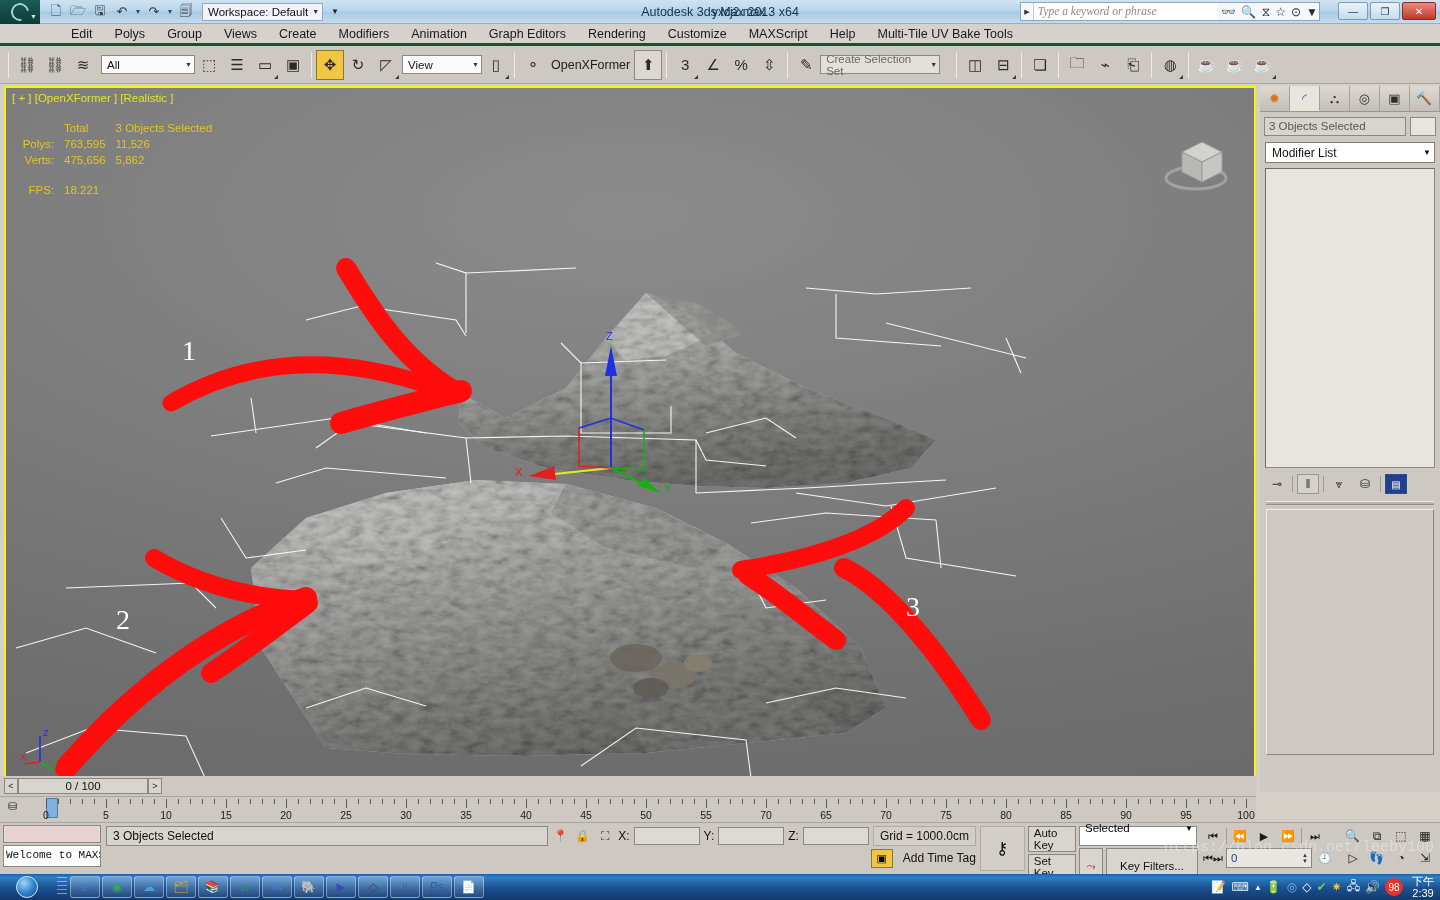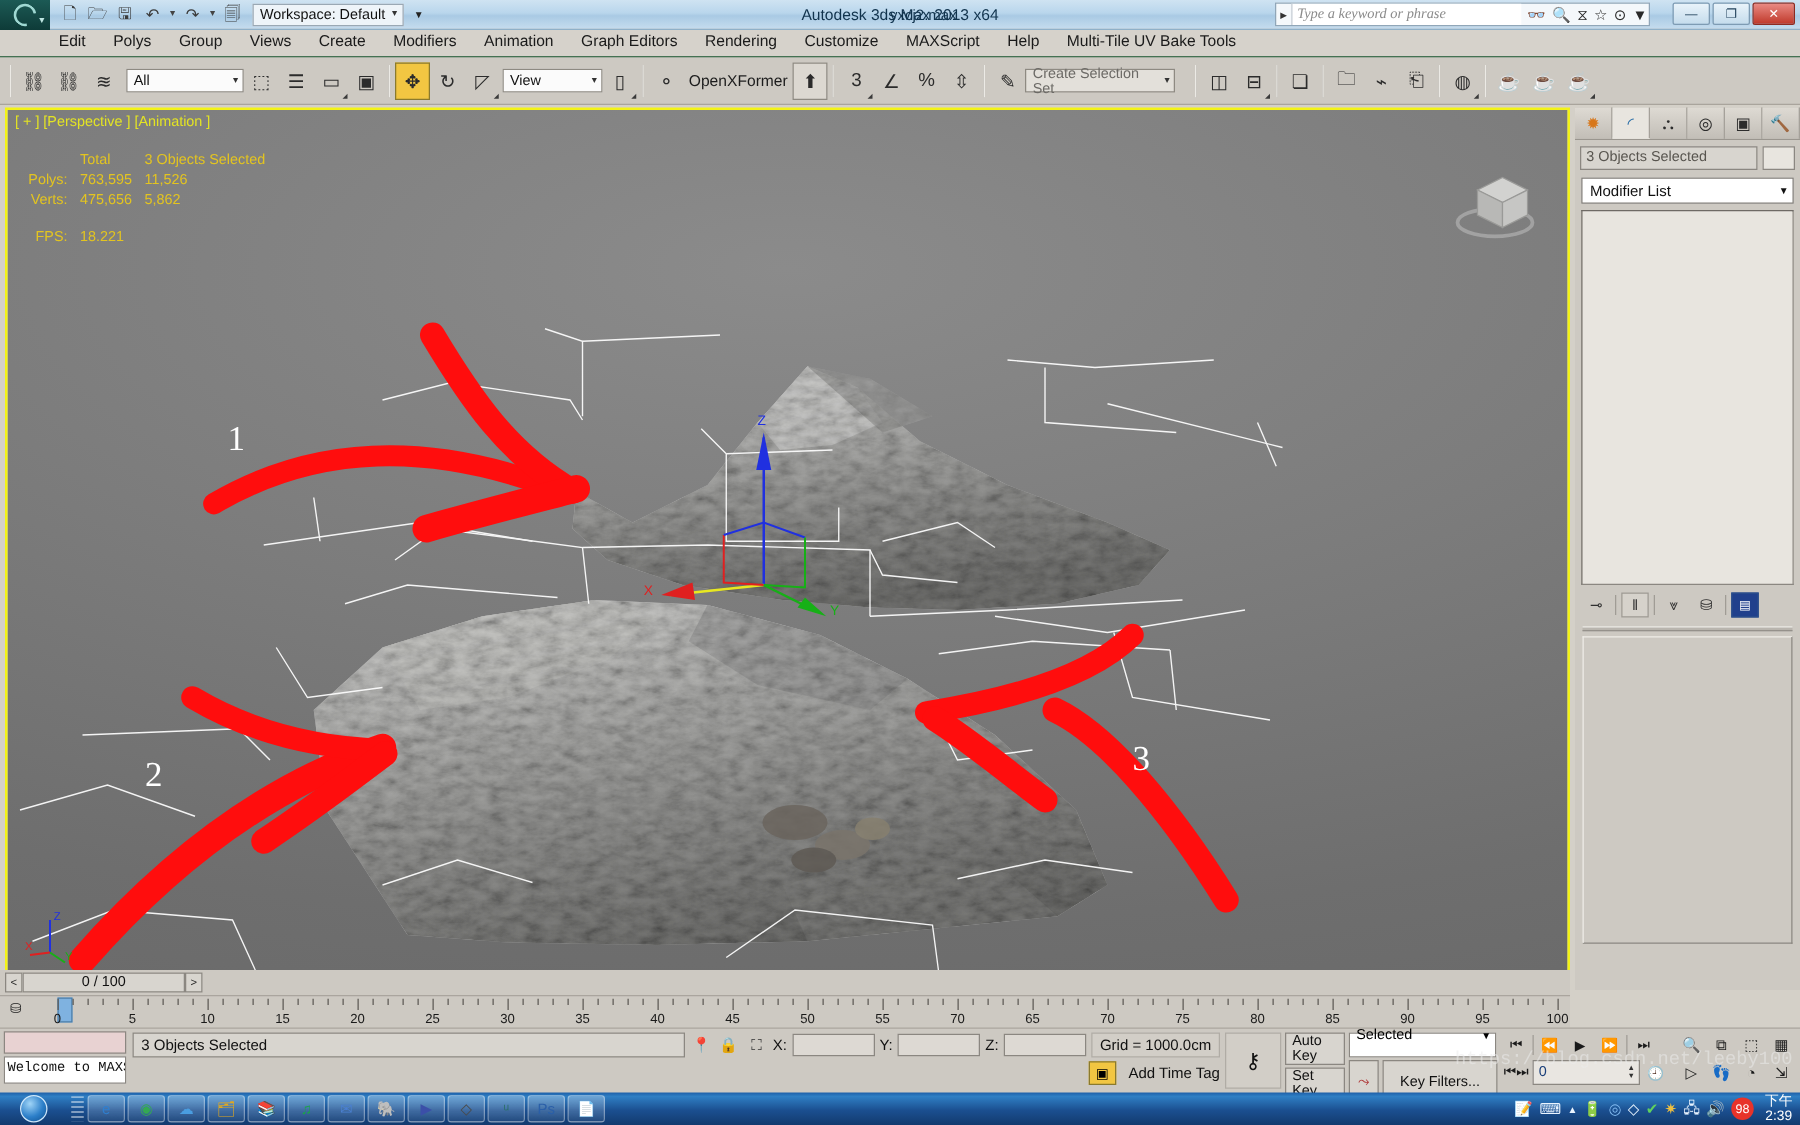--- a/index.html
+++ b/index.html
@@ -64,22 +64,22 @@
   .wbtn {
     width:30px;height:18px; border:1px solid #7e9bb3; border-radius:2px;
     display:flex;align-items:center;justify-content:center; font-size:10px; color:#24435c;
     background: linear-gradient(to bottom,#e9f3fa,#c5dcec);
   }
   .wbtn.close { background: linear-gradient(to bottom,#e98a83,#c0392b); color:#fff; border-color:#8e2a20; width:34px;}
 
   
   .menubar {
     position:absolute; left:0; top:24px; width:1440px; height:22px;
-    background:#d6d2cb; display:flex; align-items:flex-start; padding-left:36px;
-    border-bottom:1px solid #14532d;
+    background:#d6d2cb; display:flex; align-items:flex-end; padding-left:60px;
+    border-bottom:3px solid #14532d;
   }
   .menubar .mi { padding:2px 11px; font-size:12.5px; color:#1a1a1a; }
 
   
   .toolbar {
     position:absolute; left:0; top:46px; width:1440px; height:38px;
     background:#cdc9c2; border-bottom:1px solid #a9a49c;
     display:flex; align-items:center; padding-left:4px;
   }
   .tbtn {
@@ -481,21 +481,21 @@
         <path d="M975,632 C930,560 880,500 838,480" stroke-width="20"></path>
         <path d="M900,420 C870,450 812,470 735,482" stroke-width="18"></path>
         <path d="M830,552 C800,530 775,508 742,487" stroke-width="20"></path>
       </g>
 
       <text x="176" y="272" fill="#ffffff" font-size="28" font-family="Liberation Serif, serif">1</text>
       <text x="110" y="541" fill="#ffffff" font-size="28" font-family="Liberation Serif, serif">2</text>
       <text x="900" y="528" fill="#ffffff" font-size="28" font-family="Liberation Serif, serif">3</text>
     </svg>
 
-    <div class="vp-label">[ + ] [Perspective ] [Animation ]</div>
+    <div class="vp-label">[ + ] [OpenXFormer ] [Realistic ]</div>
 
     <div class="vp-stats">
       <table>
         <tbody>
             <tr>
           <td class="lab"></td>
           <td>Total</td>
           <td>3 Objects Selected</td>
         </tr>
         <tr>

